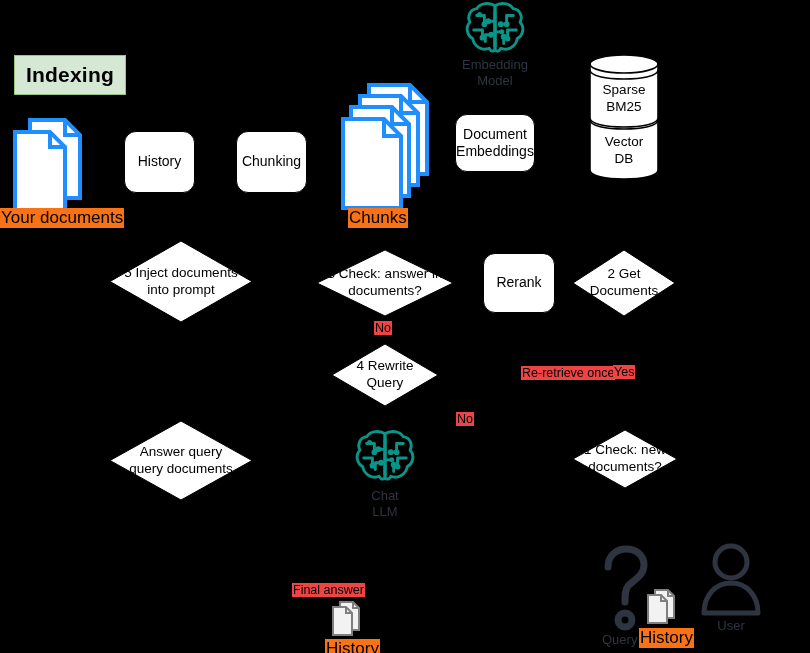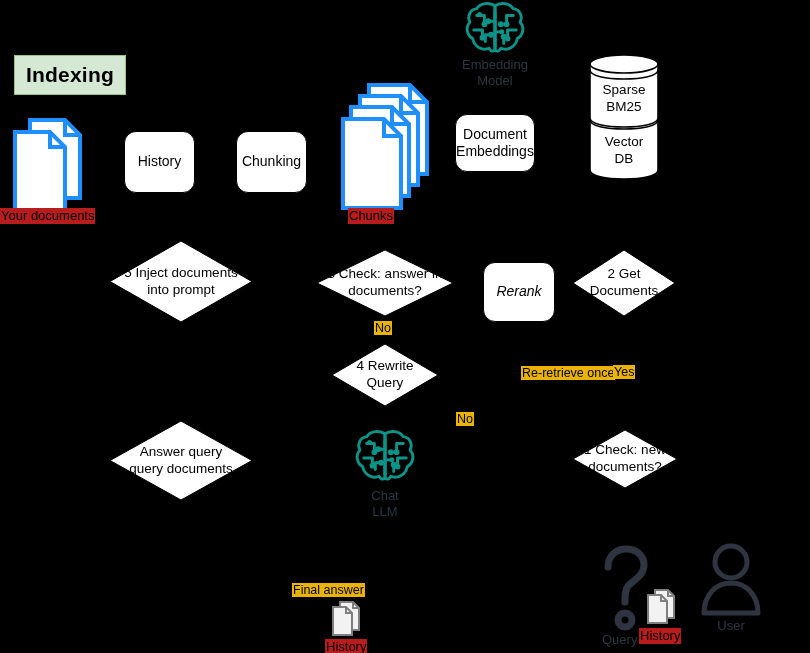--- a/index.html
+++ b/index.html
@@ -20,27 +20,27 @@
         text-align:center;color:#000;font-size:14px;line-height:1.22;}
 
   
   .diamond{display:flex;align-items:center;justify-content:center;}
   .diamond svg{position:absolute;left:0;top:0;width:100%;height:100%;}
   .diamond .dtxt{position:relative;z-index:2;text-align:center;
                  color:#000;font-size:13.5px;line-height:1.25;
                  padding:0 4px;}
 
   
-  .elabel{background:#eab308;color:#000;font-size:12.5px;line-height:1.15;
+  .elabel{background:#ef4444;color:#000;font-size:12.5px;line-height:1.15;
           padding:0 1px;white-space:nowrap;}
 
   
   .cap-dark{color:#2e3440;font-size:13px;line-height:1.2;text-align:center;
             white-space:nowrap;}
-  .cap-white{background:#b91c1c;color:#000;font-size:13px;line-height:1.2;
+  .cap-white{background:#f97316;color:#000;font-size:17px;line-height:1.2;
              white-space:nowrap;padding:0 1px;}
 
   .iconwrap{display:flex;align-items:center;justify-content:center;}
   svg{display:block;overflow:visible;}
 </style>
 </head>
 <body>
 
 <div id="canvas">
 
@@ -159,21 +159,21 @@
   <div class="abs diamond" style="left:317px;top:250px;width:136px;height:66px;">
     <svg viewBox="0 0 136 66" preserveAspectRatio="none">
         <polygon points="68,0 136,33 68,66 0,33" fill="#ffffff" stroke="#000" stroke-width="1"></polygon>
       </svg>
     <div class="dtxt">
       <div>3 Check: answer in</div>
       <div>documents?</div>
     </div>
   </div>
 
-  <div class="abs rbox" style="left:483px;top:262px;width:72px;height:60px;font-style:italic;">
+  <div class="abs rbox" style="left:483px;top:253px;width:72px;height:60px;">
     <span>Rerank</span>
   </div>
 
   <div class="abs diamond" style="left:573px;top:250px;width:102px;height:66px;">
     <svg viewBox="0 0 102 66" preserveAspectRatio="none">
         <polygon points="51,0 102,33 51,66 0,33" fill="#ffffff" stroke="#000" stroke-width="1"></polygon>
       </svg>
     <div class="dtxt">
       <div>2 Get</div>
       <div>Documents</div>

